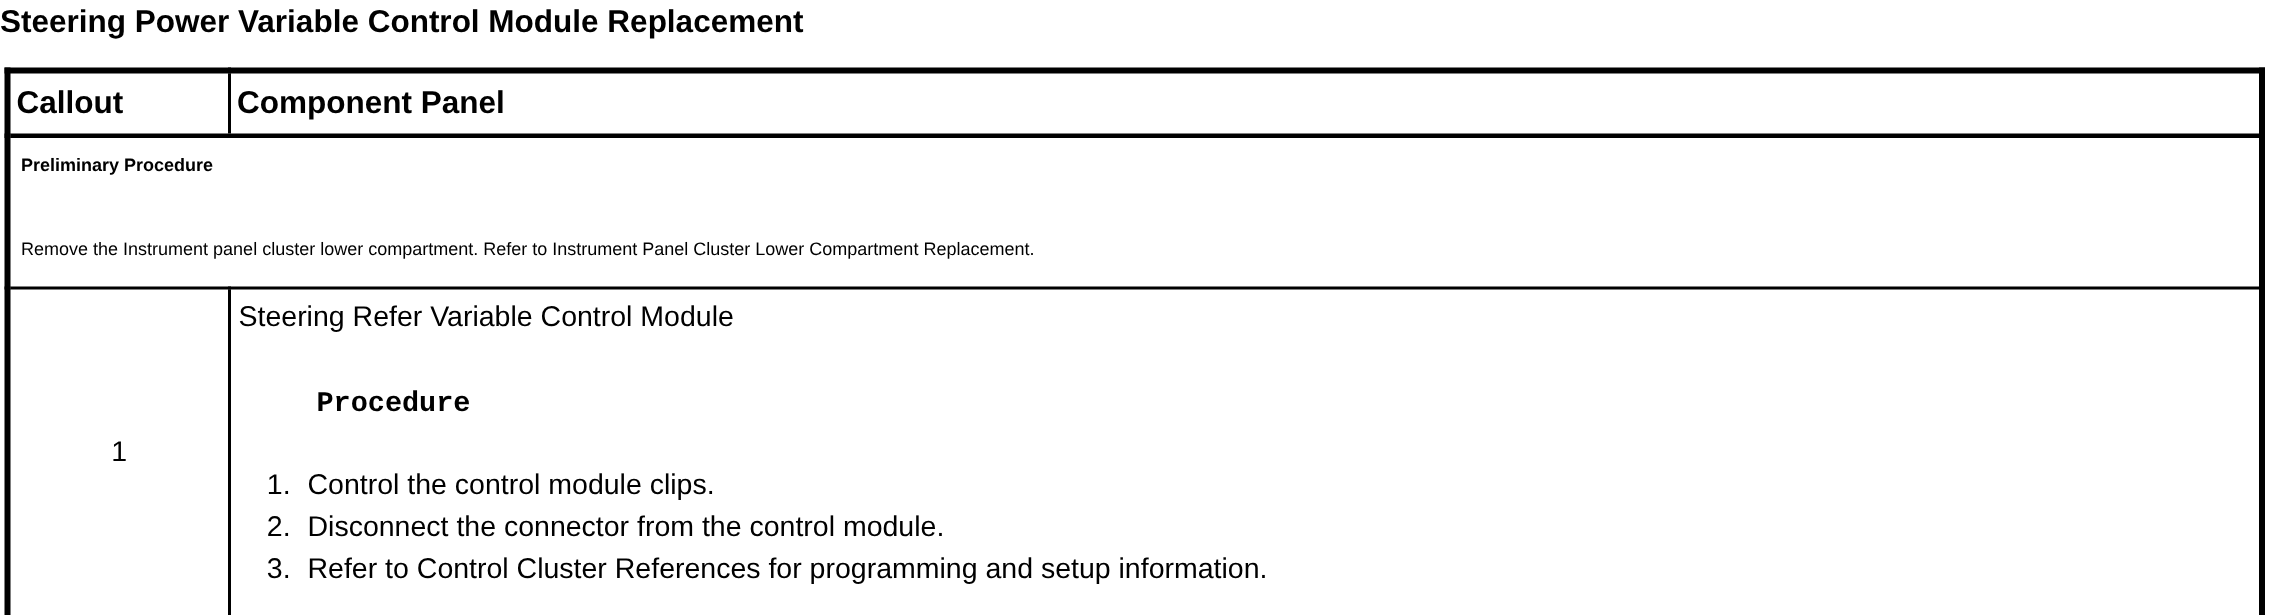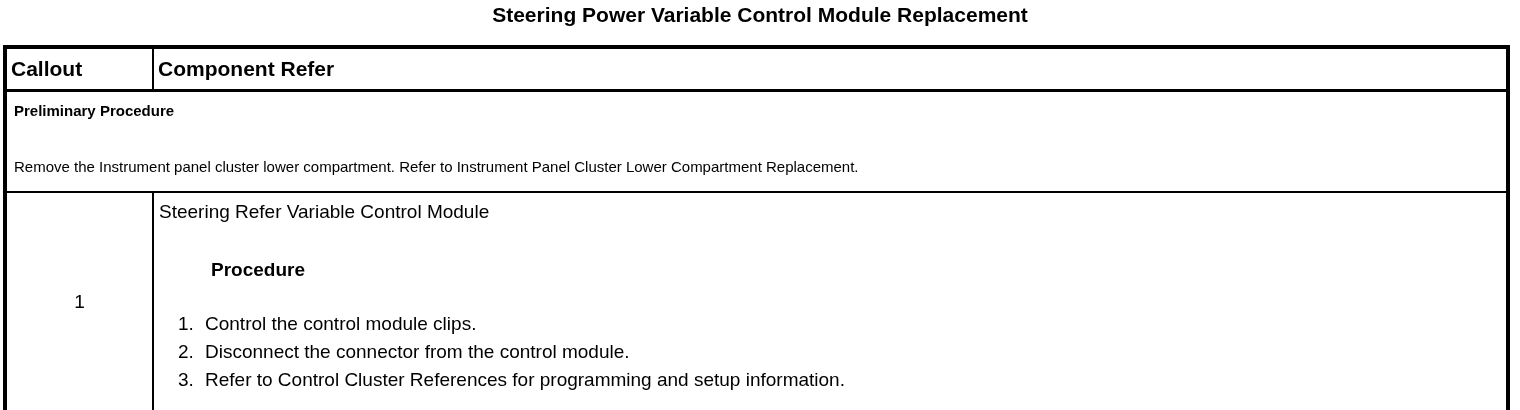--- a/index.html
+++ b/index.html
@@ -14,21 +14,20 @@
   .page {
     width: 1520px;
     height: 410px;
     position: relative;
   }
   .doc-title {
     position: absolute;
     top: 3px;
     left: 0;
     width: 100%;
-    text-align: center;
     font-size: 21px;
     font-weight: bold;
     line-height: 24px;
   }
   table.spec-table {
     position: absolute;
     top: 45px;
     left: 3px;
     width: 1507px;
     border-collapse: collapse;
@@ -44,21 +43,21 @@
     border-bottom: 3px solid #000000;
     font-size: 21px;
     font-weight: bold;
     text-align: left;
     padding: 8px 4px;
     line-height: 24px;
   }
   tr.prelim-row td {
     border-bottom: 2px solid #000000;
     padding: 7px 8px 13px 7px;
-    font-size: 15px;
+    font-size: 12px;
     line-height: 23px;
   }
   .prelim-heading {
     font-weight: bold;
     margin-bottom: 33px;
   }
   td.callout-cell {
     border-right: 2px solid #000000;
     text-align: center;
     vertical-align: middle;
@@ -69,20 +68,21 @@
     font-size: 19px;
     vertical-align: top;
   }
   .component-name {
     line-height: 23px;
   }
   .procedure-heading {
     font-weight: bold;
     margin: 35px 0 0 52px;
     line-height: 23px;
+    font-family: Liberation Mono, monospace;
   }
   ol.steps {
     margin: 29px 0 0 0;
     padding-left: 40px;
   }
   ol.steps li {
     line-height: 28px;
     padding-left: 6px;
   }
 </style>
@@ -90,21 +90,21 @@
 <body>
 
 <div class="page">
 
   <div class="doc-title">Steering Power Variable Control Module Replacement</div>
 
   <table class="spec-table">
     <thead>
       <tr>
         <th class="callout-header">Callout</th>
-        <th>Component Refer</th>
+        <th>Component Panel</th>
       </tr>
     </thead>
     <tbody>
       <tr class="prelim-row">
         <td colspan="2">
           <div class="prelim-heading">Preliminary Procedure</div>
           <div class="prelim-text">Remove the Instrument panel cluster lower compartment. Refer to Instrument Panel Cluster Lower Compartment Replacement.</div>
         </td>
       </tr>
       <tr class="component-row">

